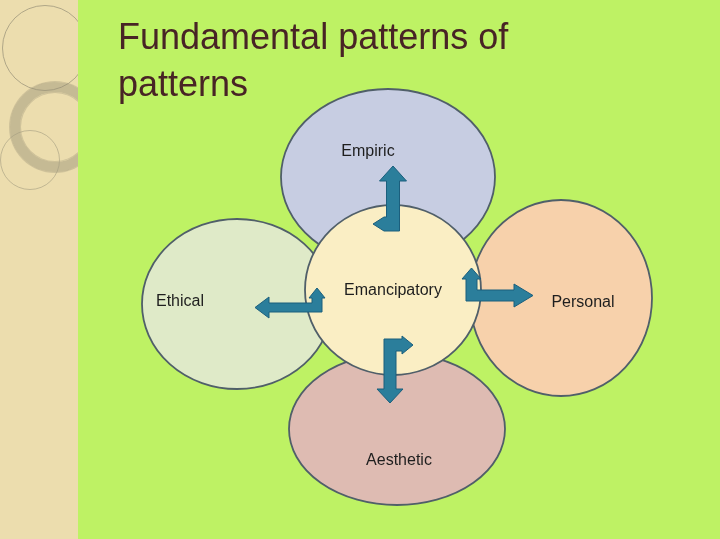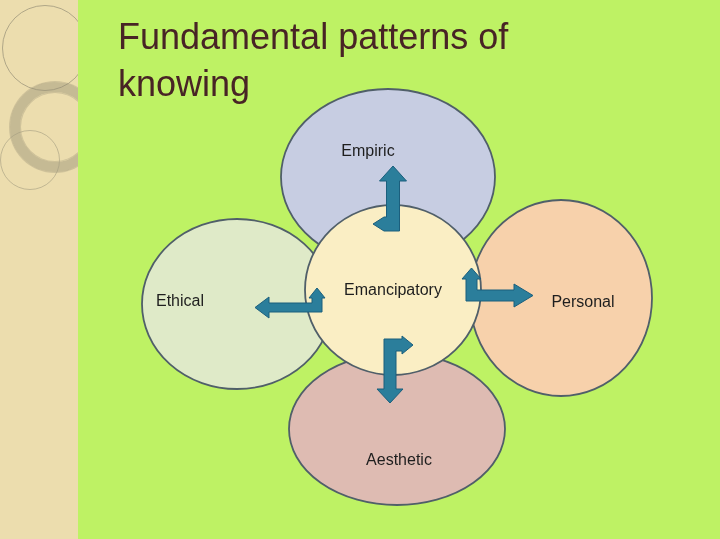--- a/index.html
+++ b/index.html
@@ -64,21 +64,21 @@
 <div class="canvas">
 
   <div class="sidebar">
     <div class="deco-circle deco-thin-1"></div>
     <div class="deco-circle deco-ring"></div>
     <div class="deco-circle deco-thin-2"></div>
   </div>
 
   <div class="title">
     <div>Fundamental patterns of</div>
-    <div>knowing</div>
+    <div>patterns</div>
   </div>
 
   <svg class="diagram-svg" width="720" height="539" viewBox="0 0 720 539">
 
     <ellipse class="node-ellipse" cx="388" cy="177" rx="107" ry="88" fill="#c7cde2"></ellipse>
     <ellipse class="node-ellipse" cx="237" cy="304" rx="95" ry="85" fill="#dfeac8"></ellipse>
     <ellipse class="node-ellipse" cx="561" cy="298" rx="91" ry="98" fill="#f7d1ab"></ellipse>
     <ellipse class="node-ellipse" cx="397" cy="429" rx="108" ry="76" fill="#debbb2"></ellipse>
 
     <ellipse class="node-ellipse" cx="393" cy="290" rx="88" ry="85" fill="#faeec4"></ellipse>

